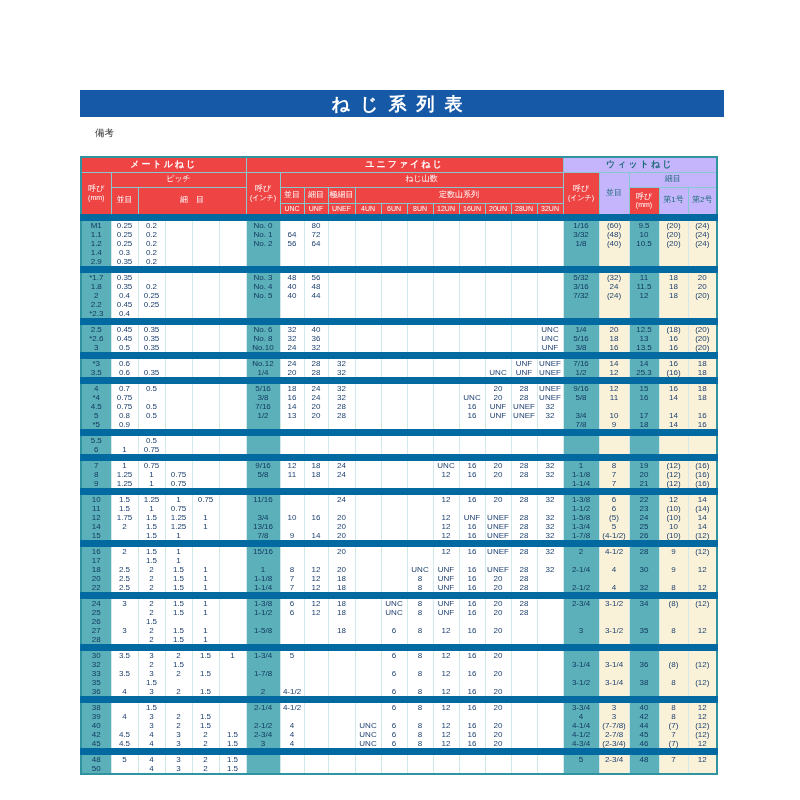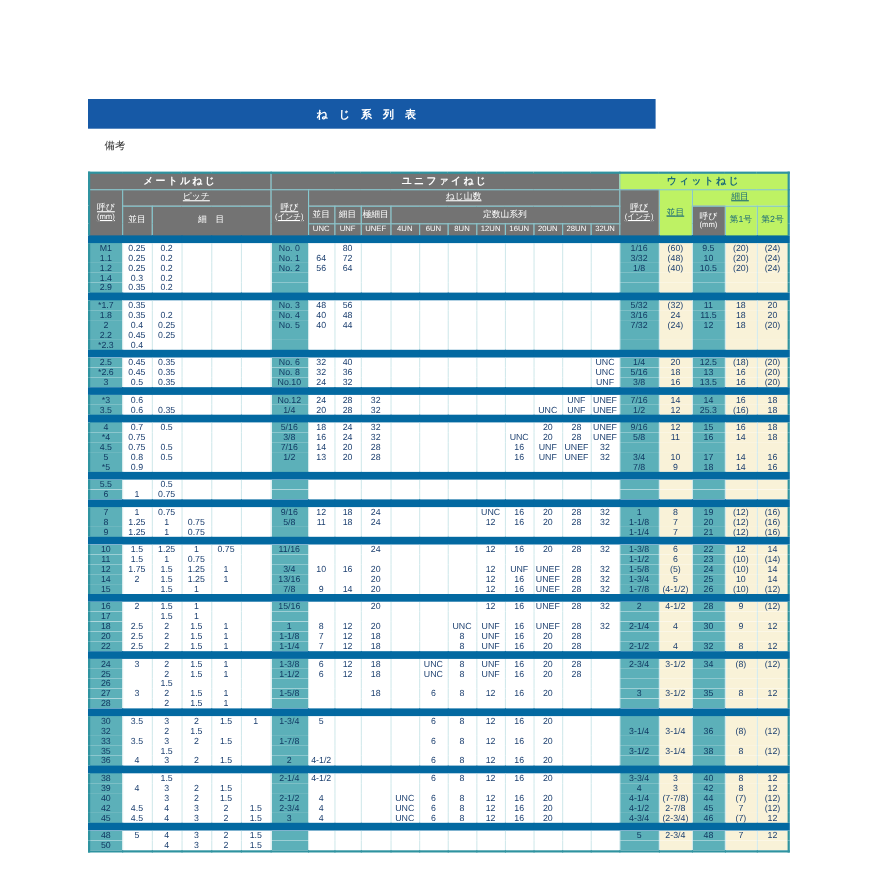--- a/index.html
+++ b/index.html
@@ -1,42 +1,42 @@
 <!DOCTYPE html>
 <html><head>
 <meta charset="utf-8">
 <style>
   * { box-sizing: border-box; }
   html,body { margin:0; padding:0; background:#fff; }
   body { font-family: "Liberation Sans", "DejaVu Sans", sans-serif; }
   .page { position:relative; width:800px; height:800px; background:#fff; overflow:hidden; }
 
   .titlebar {
-    position:absolute; left:80px; top:90px; width:516px; height:27px;
-    background:#1659a6; color:#fff; font-size:10px; font-weight:bold;
+    position:absolute; left:80px; top:90px; width:644px; height:27px;
+    background:#1659a6; color:#fff; font-size:18px; font-weight:bold;
     letter-spacing:10px; display:flex; align-items:center; justify-content:center;
   }
 
   .notes { position:absolute; left:95px; top:127px; font-size:9.5px; color:#333;
            line-height:12.5px; display:flex; gap:5px;text-align:center; }
 
   #thread-table {
     position:absolute; left:80px; top:156px;
     border-collapse:collapse; table-layout:fixed;
     border:2px solid #2f93a0;
   }
   th {
-    background:#737373; color:#fff; font-weight:normal; font-size:8px;
+    background:#ef4444; color:#fff; font-weight:normal; font-size:8px;
     border:1px solid #86c8cf; padding:0; text-align:center; line-height:1.05;
   }
   tr.sec th { font-size:9px; font-weight:bold; height:15px; letter-spacing:2px; }
-  tr.h2 th { height:15px;text-decoration:underline; }
+  tr.h2 th { height:15px; }
   tr.h3 th { height:16px; }
   tr.h4 th { height:14px; font-size:7px; }
-  th.wh { background:#bef264; color:#1d6b78; }
+  th.wh { background:#c4b5fd; color:#1d6b78; }
   th.nomh span { display:block; }
   th.nomh .unit { font-size:7px; }
   th.unser { font-size:7px; }
 
   td {
     font-size:8px; color:#1d4070; text-align:center; padding:0;
     height:9px; line-height:9px; white-space:nowrap; overflow:hidden;
     border-left:1px solid #d2e9ec; border-right:1px solid #d2e9ec;
     border-top:none; border-bottom:none;
   }

